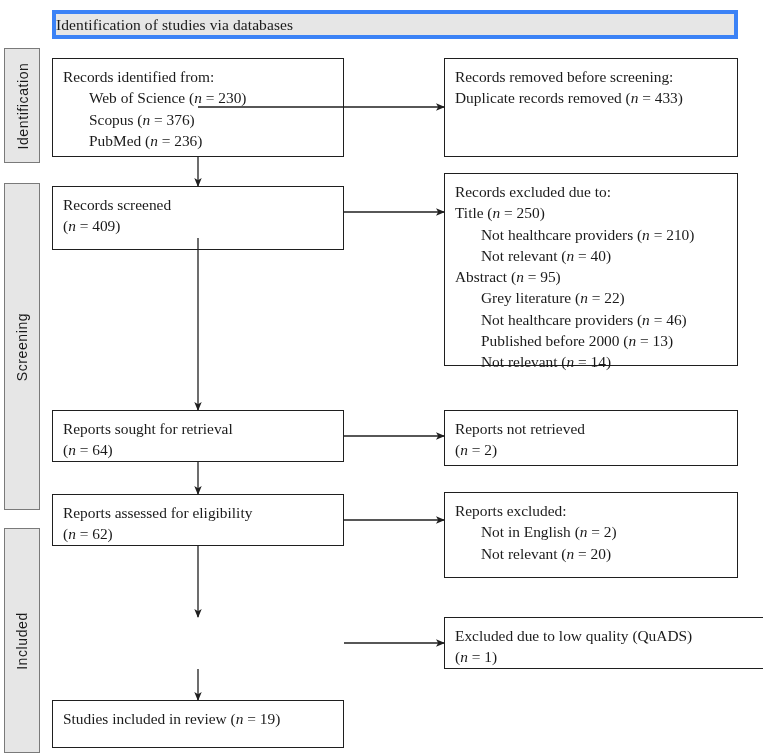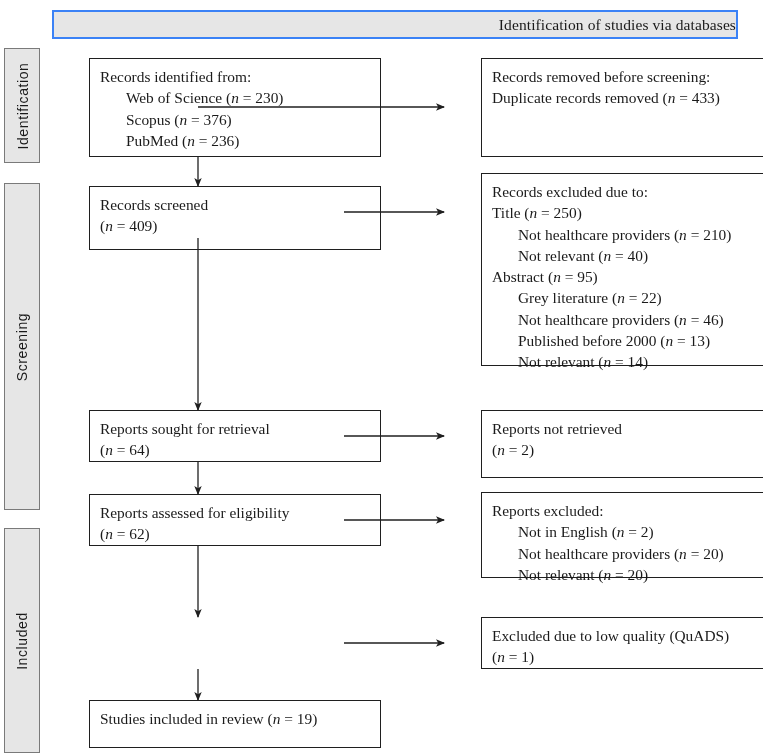--- a/index.html
+++ b/index.html
@@ -14,25 +14,25 @@
     background: #ffffff;
     overflow: hidden;
     font-family: "Liberation Serif", "DejaVu Serif", serif;
     color: #1a1a1a;
   }
 
   
   .banner {
     position: absolute;
     background: #e6e6e6;
-    border: 2px solid #3b82f6;
+    border: 4px solid #3b82f6;
     box-sizing: border-box;
     display: flex;
     align-items: center;
-    justify-content: flex-end;
+    justify-content: flex-start;
     font-size: 15.5px;
     letter-spacing: 0.1px;
     color: #1a1a1a;
   }
 
   
   .stage {
     position: absolute;
     background: #e6e6e6;
     border: 1px solid #7a7a7a;
@@ -52,21 +52,20 @@
 
   
   .box {
     position: absolute;
     background: #ffffff;
     border: 1px solid #1f1f1f;
     box-sizing: border-box;
     padding: 7px 0 0 10px;
     font-size: 15.4px;
     line-height: 1.38;
-    margin-left: 37px;
   }
   .box .line {
     white-space: nowrap;
   }
   .box .indent1 { padding-left: 26px; }
 
   i.n { font-style: italic; }
 
   
   #connectors {
@@ -126,34 +125,33 @@
       <div class="line indent1"><span>Not healthcare providers (<i class="n">n</i> = 46)</span></div>
       <div class="line indent1"><span>Published before 2000 (<i class="n">n</i> = 13)</span></div>
       <div class="line indent1"><span>Not relevant (<i class="n">n</i> = 14)</span></div>
     </div>
 
   <div class="box" style="left:52px; top:410px; width:292px; height:52px;">
       <div class="line"><span>Reports sought for retrieval</span></div>
       <div class="line"><span>(<i class="n">n</i> = 64)</span></div>
     </div>
 
-  <div class="box" style="left:444px; top:410px; width:294px; height:68px;">
+  <div class="box" style="left:444px; top:410px; width:294px; height:56px;">
       <div class="line"><span>Reports not retrieved</span></div>
       <div class="line"><span>(<i class="n">n</i> = 2)</span></div>
     </div>
 
   <div class="box" style="left:52px; top:494px; width:292px; height:52px;">
       <div class="line"><span>Reports assessed for eligibility</span></div>
       <div class="line"><span>(<i class="n">n</i> = 62)</span></div>
     </div>
 
   <div class="box" style="left:444px; top:492px; width:294px; height:86px;">
       <div class="line"><span>Reports excluded:</span></div>
       <div class="line indent1"><span>Not in English (<i class="n">n</i> = 2)</span></div>
-      <div class="line indent1"><span>Not healthcare providers (<i class="n">n</i> = 20)</span></div>
       <div class="line indent1"><span>Not relevant (<i class="n">n</i> = 20)</span></div>
     </div>
 
 
   <div class="box" style="left:444px; top:617px; width:337px; height:52px;">
       <div class="line"><span>Excluded due to low quality (QuADS)</span></div>
       <div class="line"><span>(<i class="n">n</i> = 1)</span></div>
     </div>
 
   <div class="box" style="left:52px; top:700px; width:292px; height:48px;">

